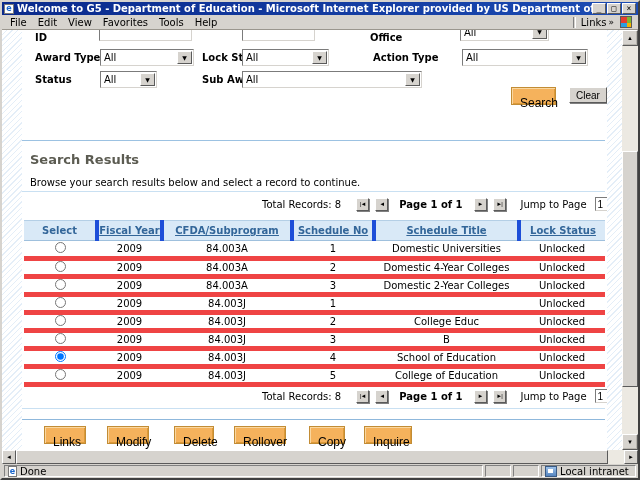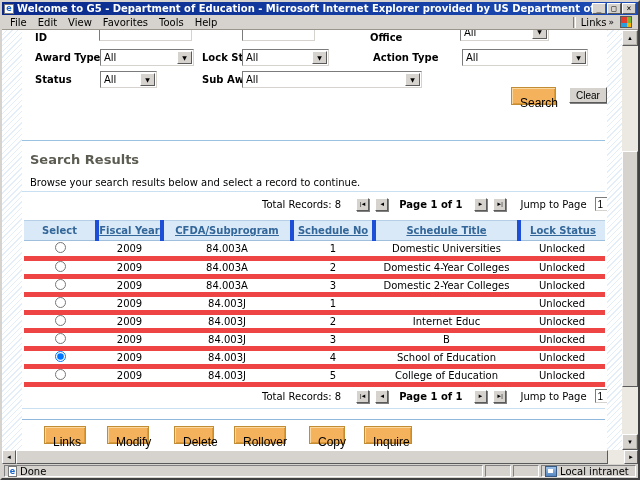--- a/index.html
+++ b/index.html
@@ -217,21 +217,21 @@
             <td>84.003J</td>
             <td>1</td>
             <td></td>
             <td>Unlocked</td>
           </tr>
           <tr>
             <td><input type="radio" name="row-select" style=""></td>
             <td>2009</td>
             <td>84.003J</td>
             <td>2</td>
-            <td>Internet Educ</td>
+            <td>College Educ</td>
             <td>Unlocked</td>
           </tr>
           <tr>
             <td><input type="radio" name="row-select" style=""></td>
             <td>2009</td>
             <td>84.003J</td>
             <td>3</td>
             <td>B</td>
             <td>Unlocked</td>
           </tr>

